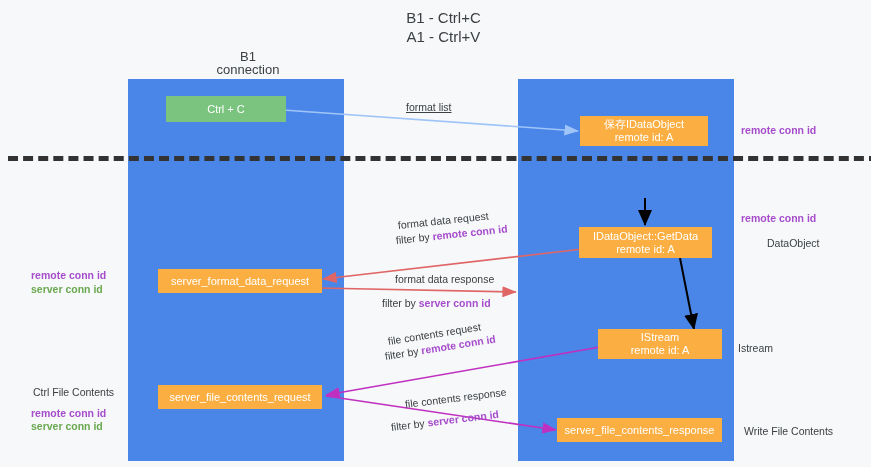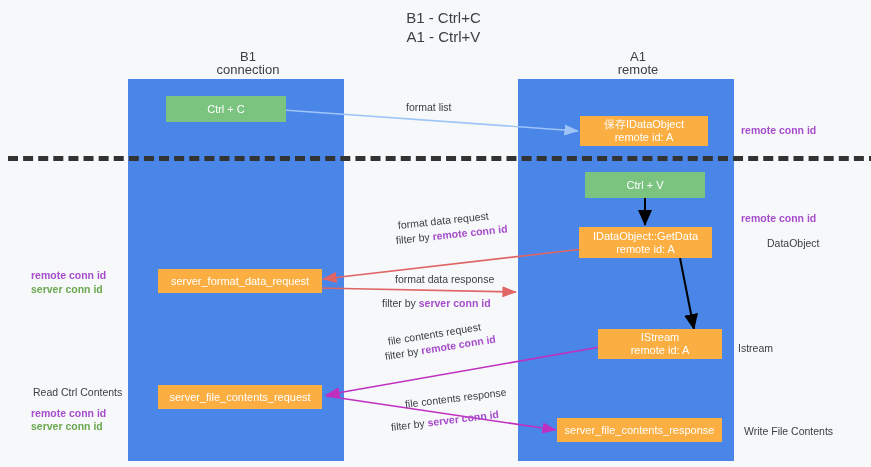--- a/index.html
+++ b/index.html
@@ -106,22 +106,20 @@
 </head>
 <body>
 
 <div class="stage">
 
   <div class="abs title">B1 - Ctrl+C
 A1 - Ctrl+V</div>
 
   <div class="abs col-head" style="left:155px; top:50px; width:170px;">B1
 connection</div>
-  <div class="abs col-head" style="left:545px; top:50px; width:170px;">A1
-remote</div>
 
   <div class="abs lane" style="left:120px; top:79px; width:216px; height:382px;"></div>
   <div class="abs lane" style="left:510px; top:79px; width:216px; height:382px;"></div>
 
   <svg class="overlay">
     <defs>
       <marker id="ah-blue" markerWidth="9" markerHeight="7" refX="8.5" refY="3.5" orient="auto">
         <polygon points="0 0, 9 3.5, 0 7" fill="#9fc5f8"></polygon>
       </marker>
       <marker id="ah-red" markerWidth="9" markerHeight="7" refX="8.5" refY="3.5" orient="auto">
@@ -150,36 +148,35 @@
     <line x1="318" y1="396" x2="548" y2="430" stroke="#c030c0" stroke-width="1.6" marker-end="url(#ah-magenta)"></line>
   </svg>
 
   <div class="abs dashed"></div>
 
   <div class="abs box green" style="left:158px; top:96px; width:120px; height:26px;">Ctrl + C</div>
 
   <div class="abs box orange" style="left:572px; top:116px; width:128px; height:30px; white-space:pre;">保存IDataObject
 remote id: A</div>
 
-  <div class="abs box green" style="left:577px; top:172px; width:120px; height:26px;">Ctrl + V</div>
 
   <div class="abs box orange" style="left:571px; top:227px; width:133px; height:31px; white-space:pre;">IDataObject::GetData
 remote id: A</div>
 
   <div class="abs box orange" style="left:150px; top:269px; width:164px; height:24px;">server_format_data_request</div>
 
 
   <div class="abs box orange" style="left:590px; top:329px; width:124px; height:30px; white-space:pre;">IStream
 remote id: A</div>
 
   <div class="abs box orange" style="left:150px; top:385px; width:164px; height:24px;">server_file_contents_request</div>
 
   <div class="abs box orange" style="left:549px; top:418px; width:165px; height:24px;">server_file_contents_response</div>
 
-  <div class="abs alabel" style="left:398px; top:101px;">format list</div>
+  <div class="abs alabel" style="left:398px; top:101px;text-decoration:underline;">format list</div>
 
   <div class="abs alabel" style="left:390px; top:219px; transform:rotate(-6deg); transform-origin:left center;">format data request</div>
   <div class="abs alabel" style="left:388px; top:234px; transform:rotate(-6deg); transform-origin:left center;">
     <span>filter by </span><span class="hl-remote">remote conn id</span>
   </div>
 
   <div class="abs alabel" style="left:387px; top:273px;">format data response</div>
   <div class="abs alabel" style="left:374px; top:297px;">
     <span>filter by </span><span class="hl-server">server conn id</span>
   </div>
@@ -196,17 +193,17 @@
 
   <div class="abs side remote" style="left:733px; top:123px;">remote conn id</div>
   <div class="abs side remote" style="left:733px; top:211px;">remote conn id</div>
   <div class="abs side plain" style="left:731px; top:236px;margin-left:28px;">DataObject</div>
   <div class="abs side plain" style="left:730px; top:341px;">Istream</div>
   <div class="abs side plain" style="left:736px; top:424px;">Write File Contents</div>
 
   <div class="abs side remote" style="left:23px; top:268px;">remote conn id</div>
   <div class="abs side server" style="left:23px; top:282px;">server conn id</div>
 
-  <div class="abs side plain" style="left:25px; top:385px;">Read Ctrl Contents</div>
+  <div class="abs side plain" style="left:25px; top:385px;">Ctrl File Contents</div>
   <div class="abs side remote" style="left:23px; top:406px;">remote conn id</div>
   <div class="abs side server" style="left:23px; top:419px;">server conn id</div>
 
 </div>
 
 </body></html>

